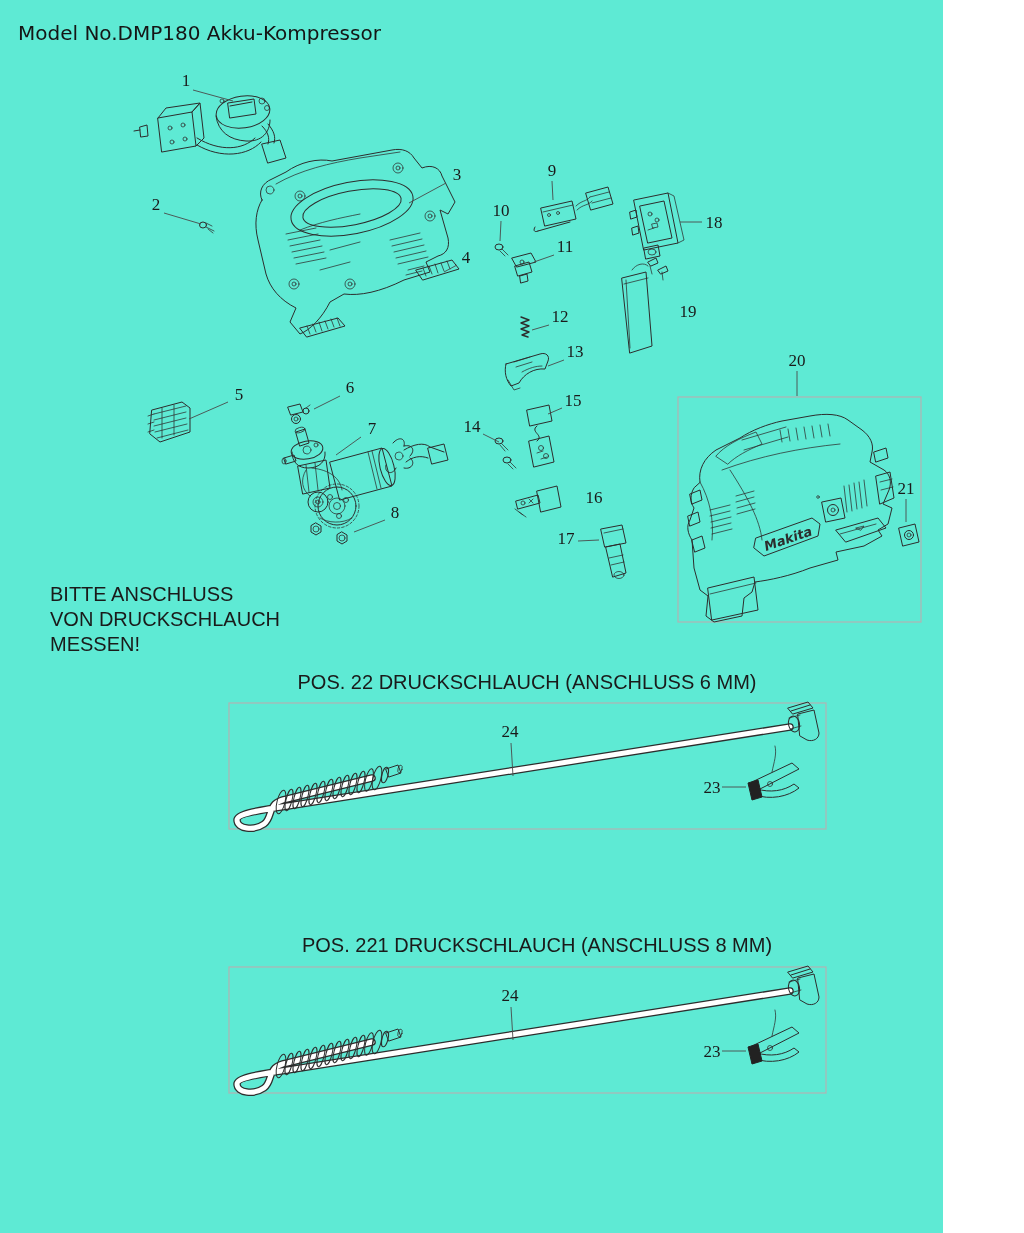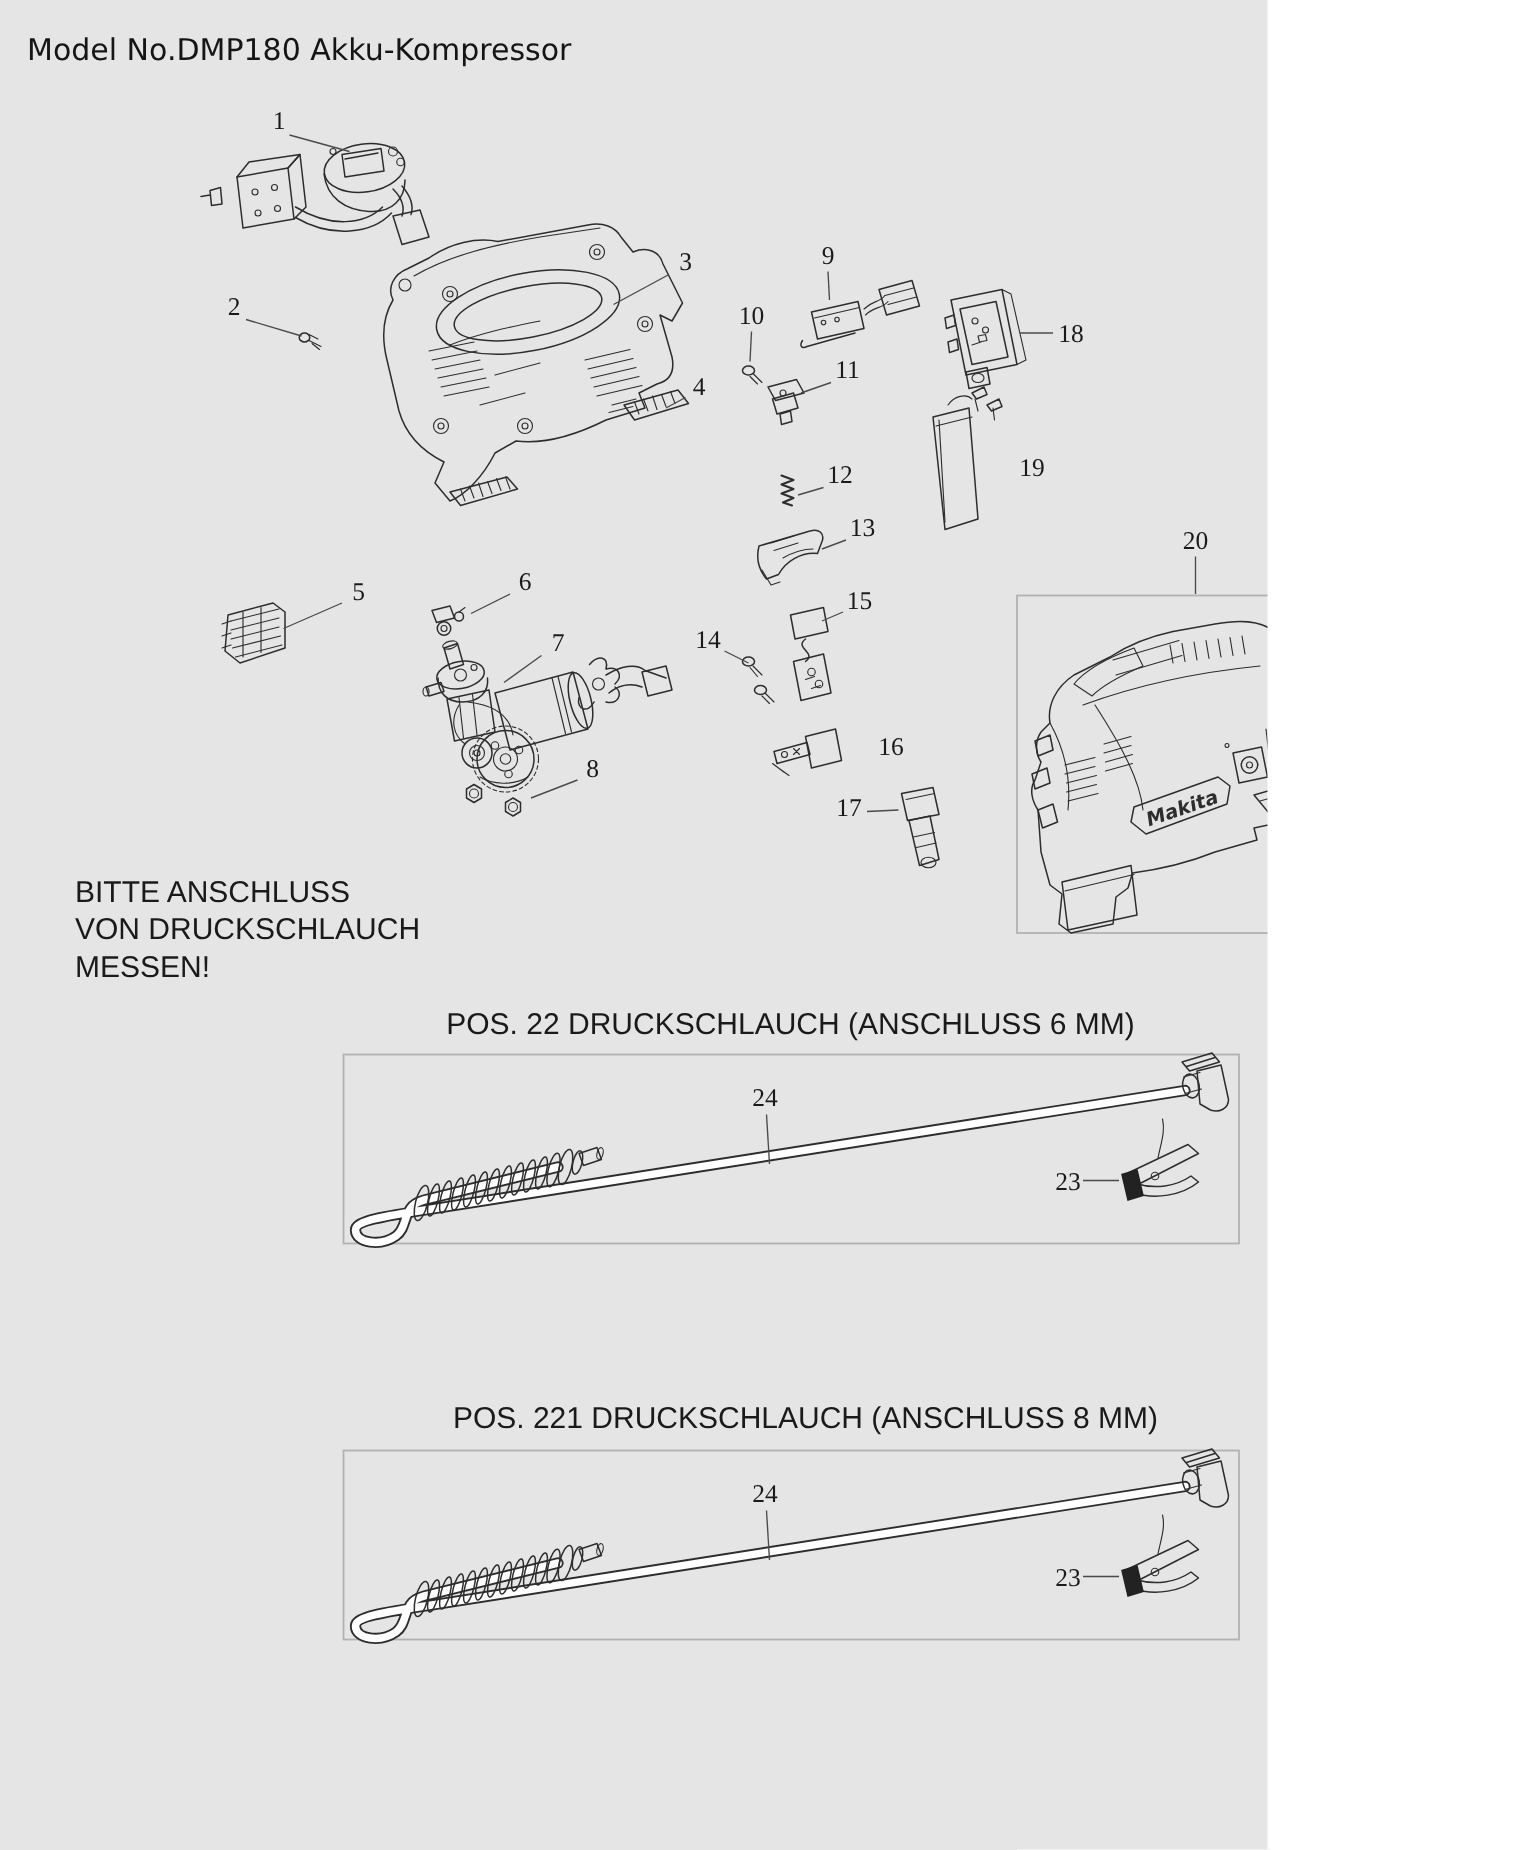--- a/index.html
+++ b/index.html
@@ -1,16 +1,16 @@
 <!DOCTYPE html>
 <html><head>
 <meta charset="utf-8">
 <style>
   html,body{margin:0;padding:0;background:#ffffff;}
-  .page{position:relative;width:845px;height:1233px;background:#e5e5e5;overflow:hidden;}
+  .page{position:relative;width:943px;height:1233px;background:#5eead4;overflow:hidden;}
   svg text{user-select:none;}
   .title-text{font:500 20px "DejaVu Sans",sans-serif;fill:#151515;}
   .caps-text{font:20px "Liberation Sans",sans-serif;fill:#1a1a1a;}
   .heading-text{font:20px "Liberation Sans",sans-serif;fill:#1a1a1a;text-anchor:middle;}
   .plabel{font:17px "Liberation Serif",serif;fill:#1a1a1a;text-anchor:middle;}
   .brand{font:italic 700 13px "DejaVu Sans",sans-serif;fill:#2d2d2d;}
   .ln{fill:none;stroke:#2d2d2d;stroke-width:1;stroke-linejoin:round;stroke-linecap:round;}
   .ln2{fill:none;stroke:#2d2d2d;stroke-width:.75;stroke-linejoin:round;stroke-linecap:round;}
   .leader{stroke:#4a4a4a;stroke-width:.9;fill:none;}
   .boxline{fill:none;stroke:#b2b2b2;stroke-width:1.2;}

